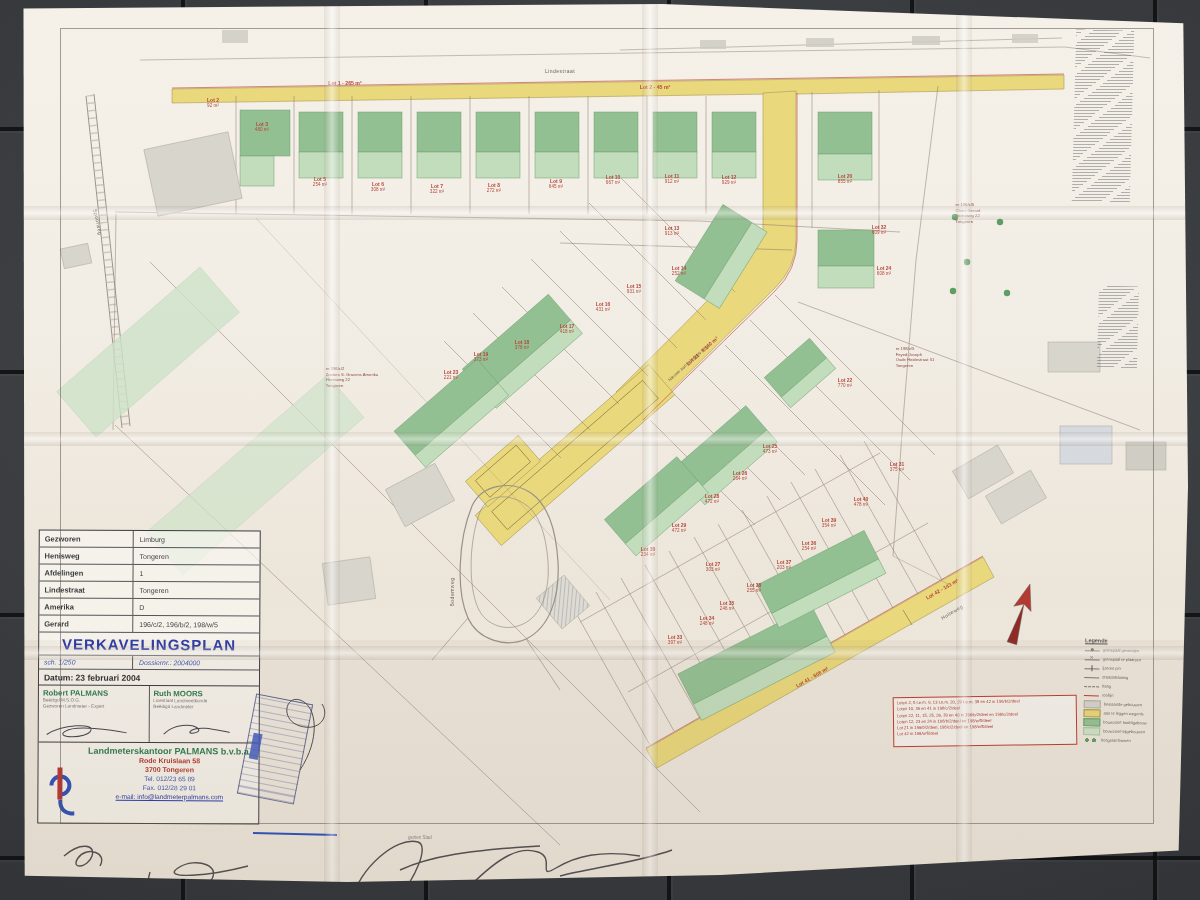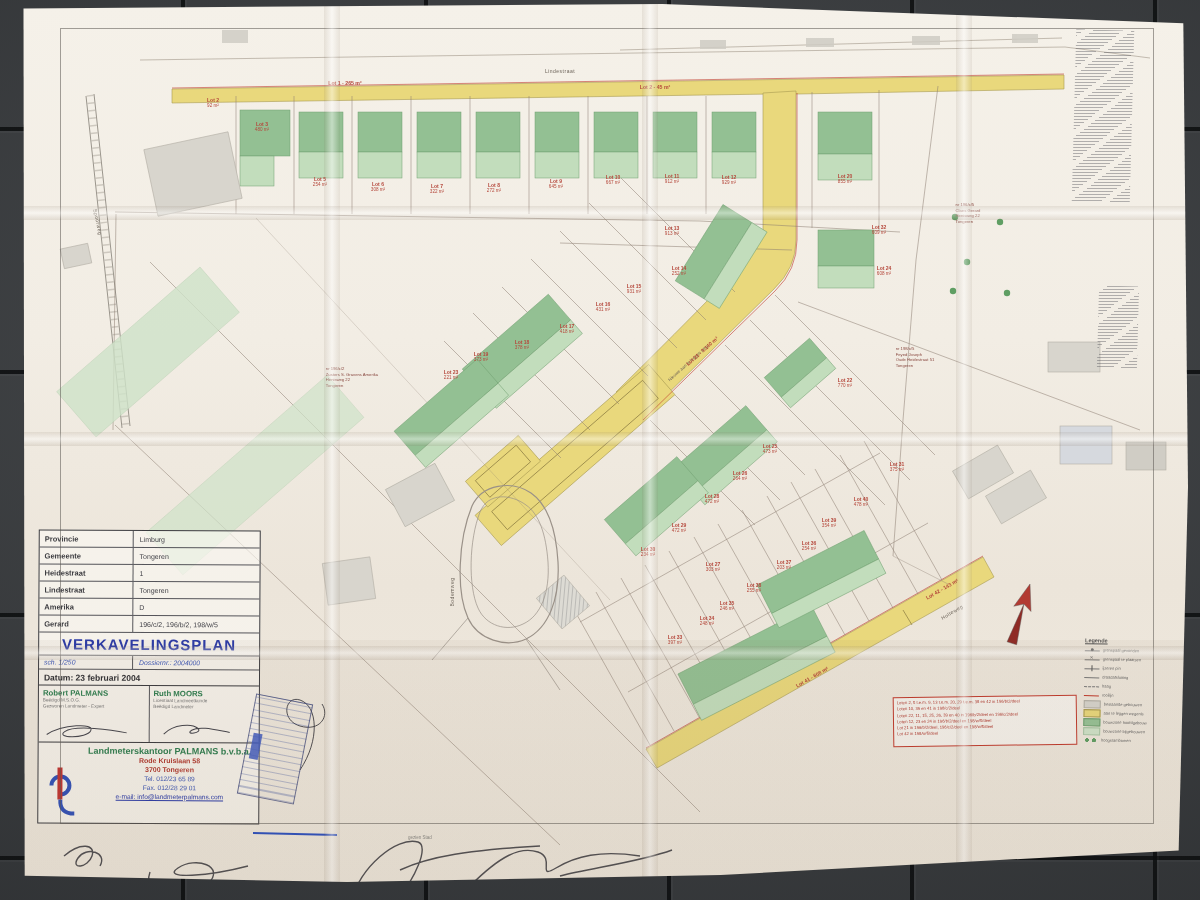--- a/index.html
+++ b/index.html
@@ -454,29 +454,29 @@
             </div>
             <div class="lrow">
               <span class="sym s-dots"></span>
               <span class="llbl">hoogstambomen</span>
             </div>
           </div>
    </div>
 
    <div class="tb">
      <div class="tb-row">
-            <div class="lab">Provincie</div>
+            <div class="lab">Gezworen</div>
             <div class="val">Limburg</div>
           </div>
      <div class="tb-row">
-            <div class="lab">Gemeente</div>
+            <div class="lab">Henisweg</div>
             <div class="val">Tongeren</div>
           </div>
      <div class="tb-row">
-            <div class="lab">Heidestraat</div>
+            <div class="lab">Afdelingen</div>
             <div class="val">1</div>
           </div>
      <div class="tb-row">
             <div class="lab">Lindestraat</div>
             <div class="val">Tongeren</div>
           </div>
      <div class="tb-row">
             <div class="lab">Amerika</div>
             <div class="val">D</div>
           </div>

